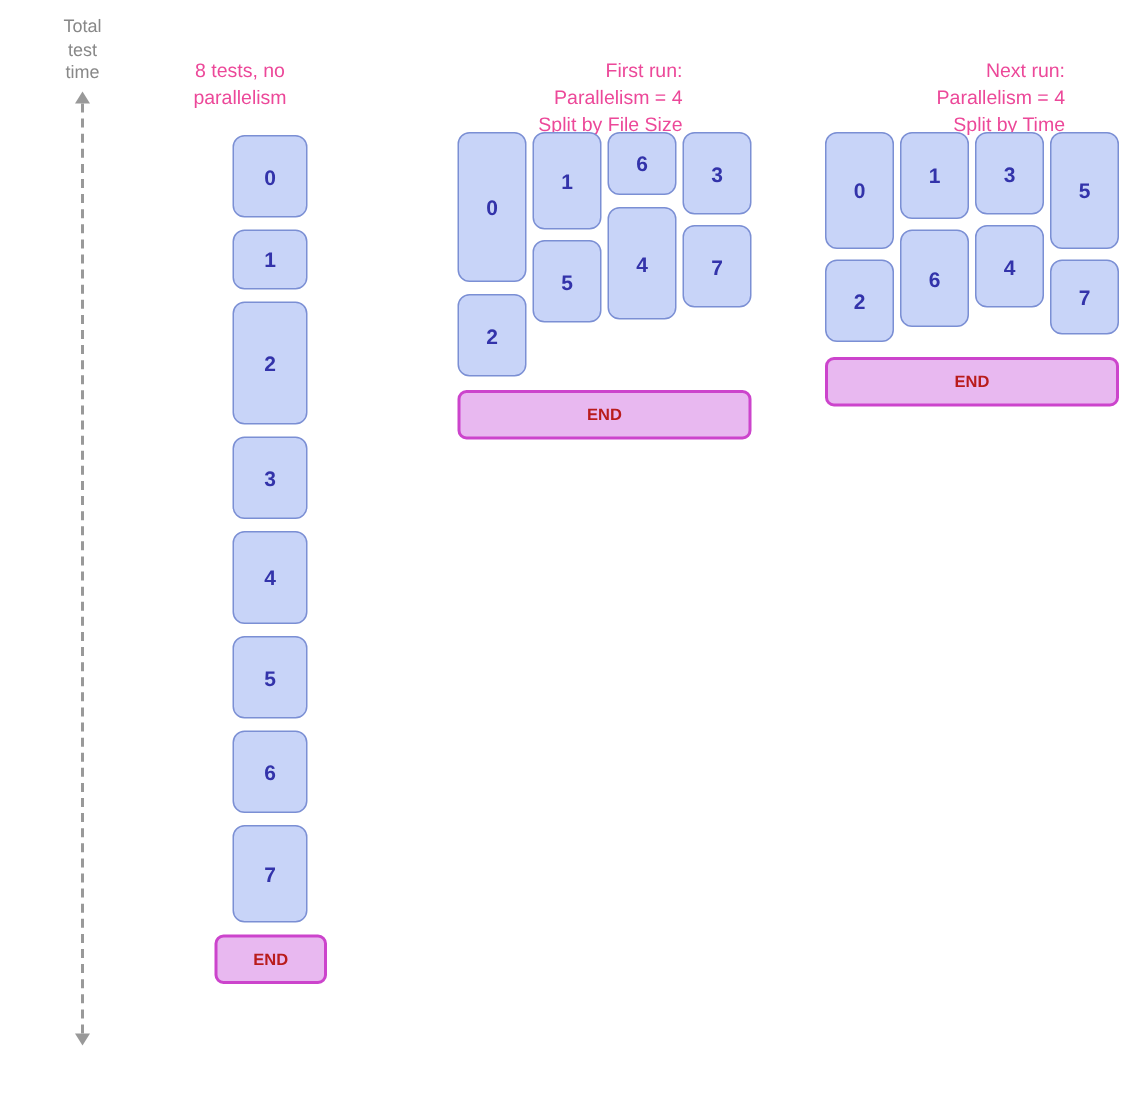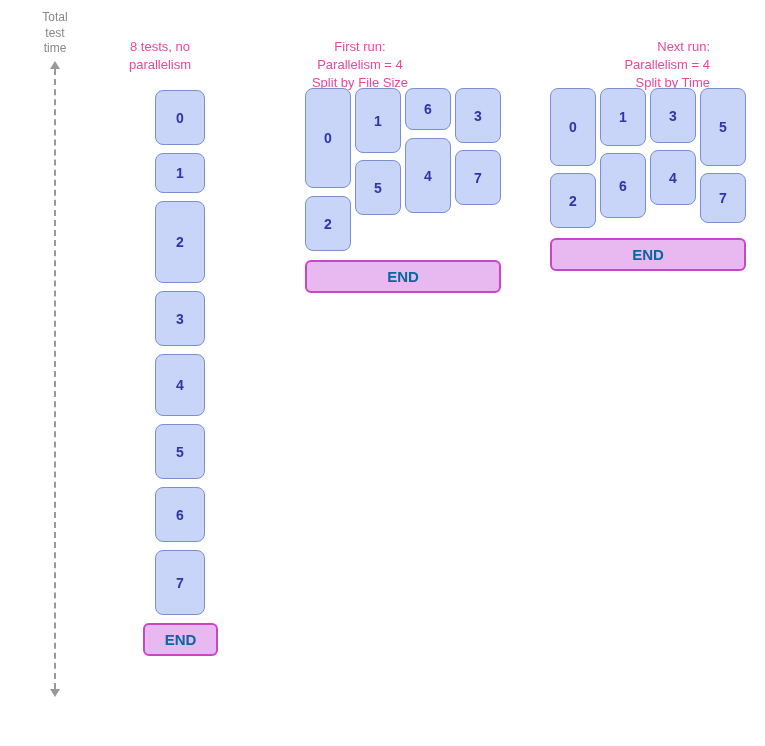--- a/index.html
+++ b/index.html
@@ -80,23 +80,23 @@
     }
 
     
     .end-box {
       background: #e8b8f0;
       border: 2px solid #cc44cc;
       border-radius: 6px;
       display: flex;
       align-items: center;
       justify-content: center;
-      font-size: 15px;
+      font-size: 11px;
       font-weight: bold;
-      color: #0369a1;
+      color: #b91c1c;
       position: absolute;
     }
 
     
     
     
   </style>
 </head>
 <body>
 
@@ -106,21 +106,21 @@
     <div class="arrow-up"></div>
     <div class="dashed-line"></div>
     <div class="arrow-down"></div>
   </div>
 </div>
 
 <div class="section-header" style="left: 110px; width: 100px;">
   8 tests, no<br>parallelism
 </div>
 
-<div class="section-header" style="left: 275px; width: 170px;">
+<div class="section-header" style="left: 285px; width: 170px; text-align: right;">
   First run:<br>Parallelism = 4<br>Split by File Size
 </div>
 
 <div class="section-header" style="left: 540px; width: 170px; text-align: right;">
   Next run:<br>Parallelism = 4<br>Split by Time
 </div>
 
 <div class="test-box" style="left:155px; top:90px; width:50px; height:55px;">0</div>
 <div class="test-box" style="left:155px; top:153px; width:50px; height:40px;">1</div>
 <div class="test-box" style="left:155px; top:201px; width:50px; height:82px;">2</div>

